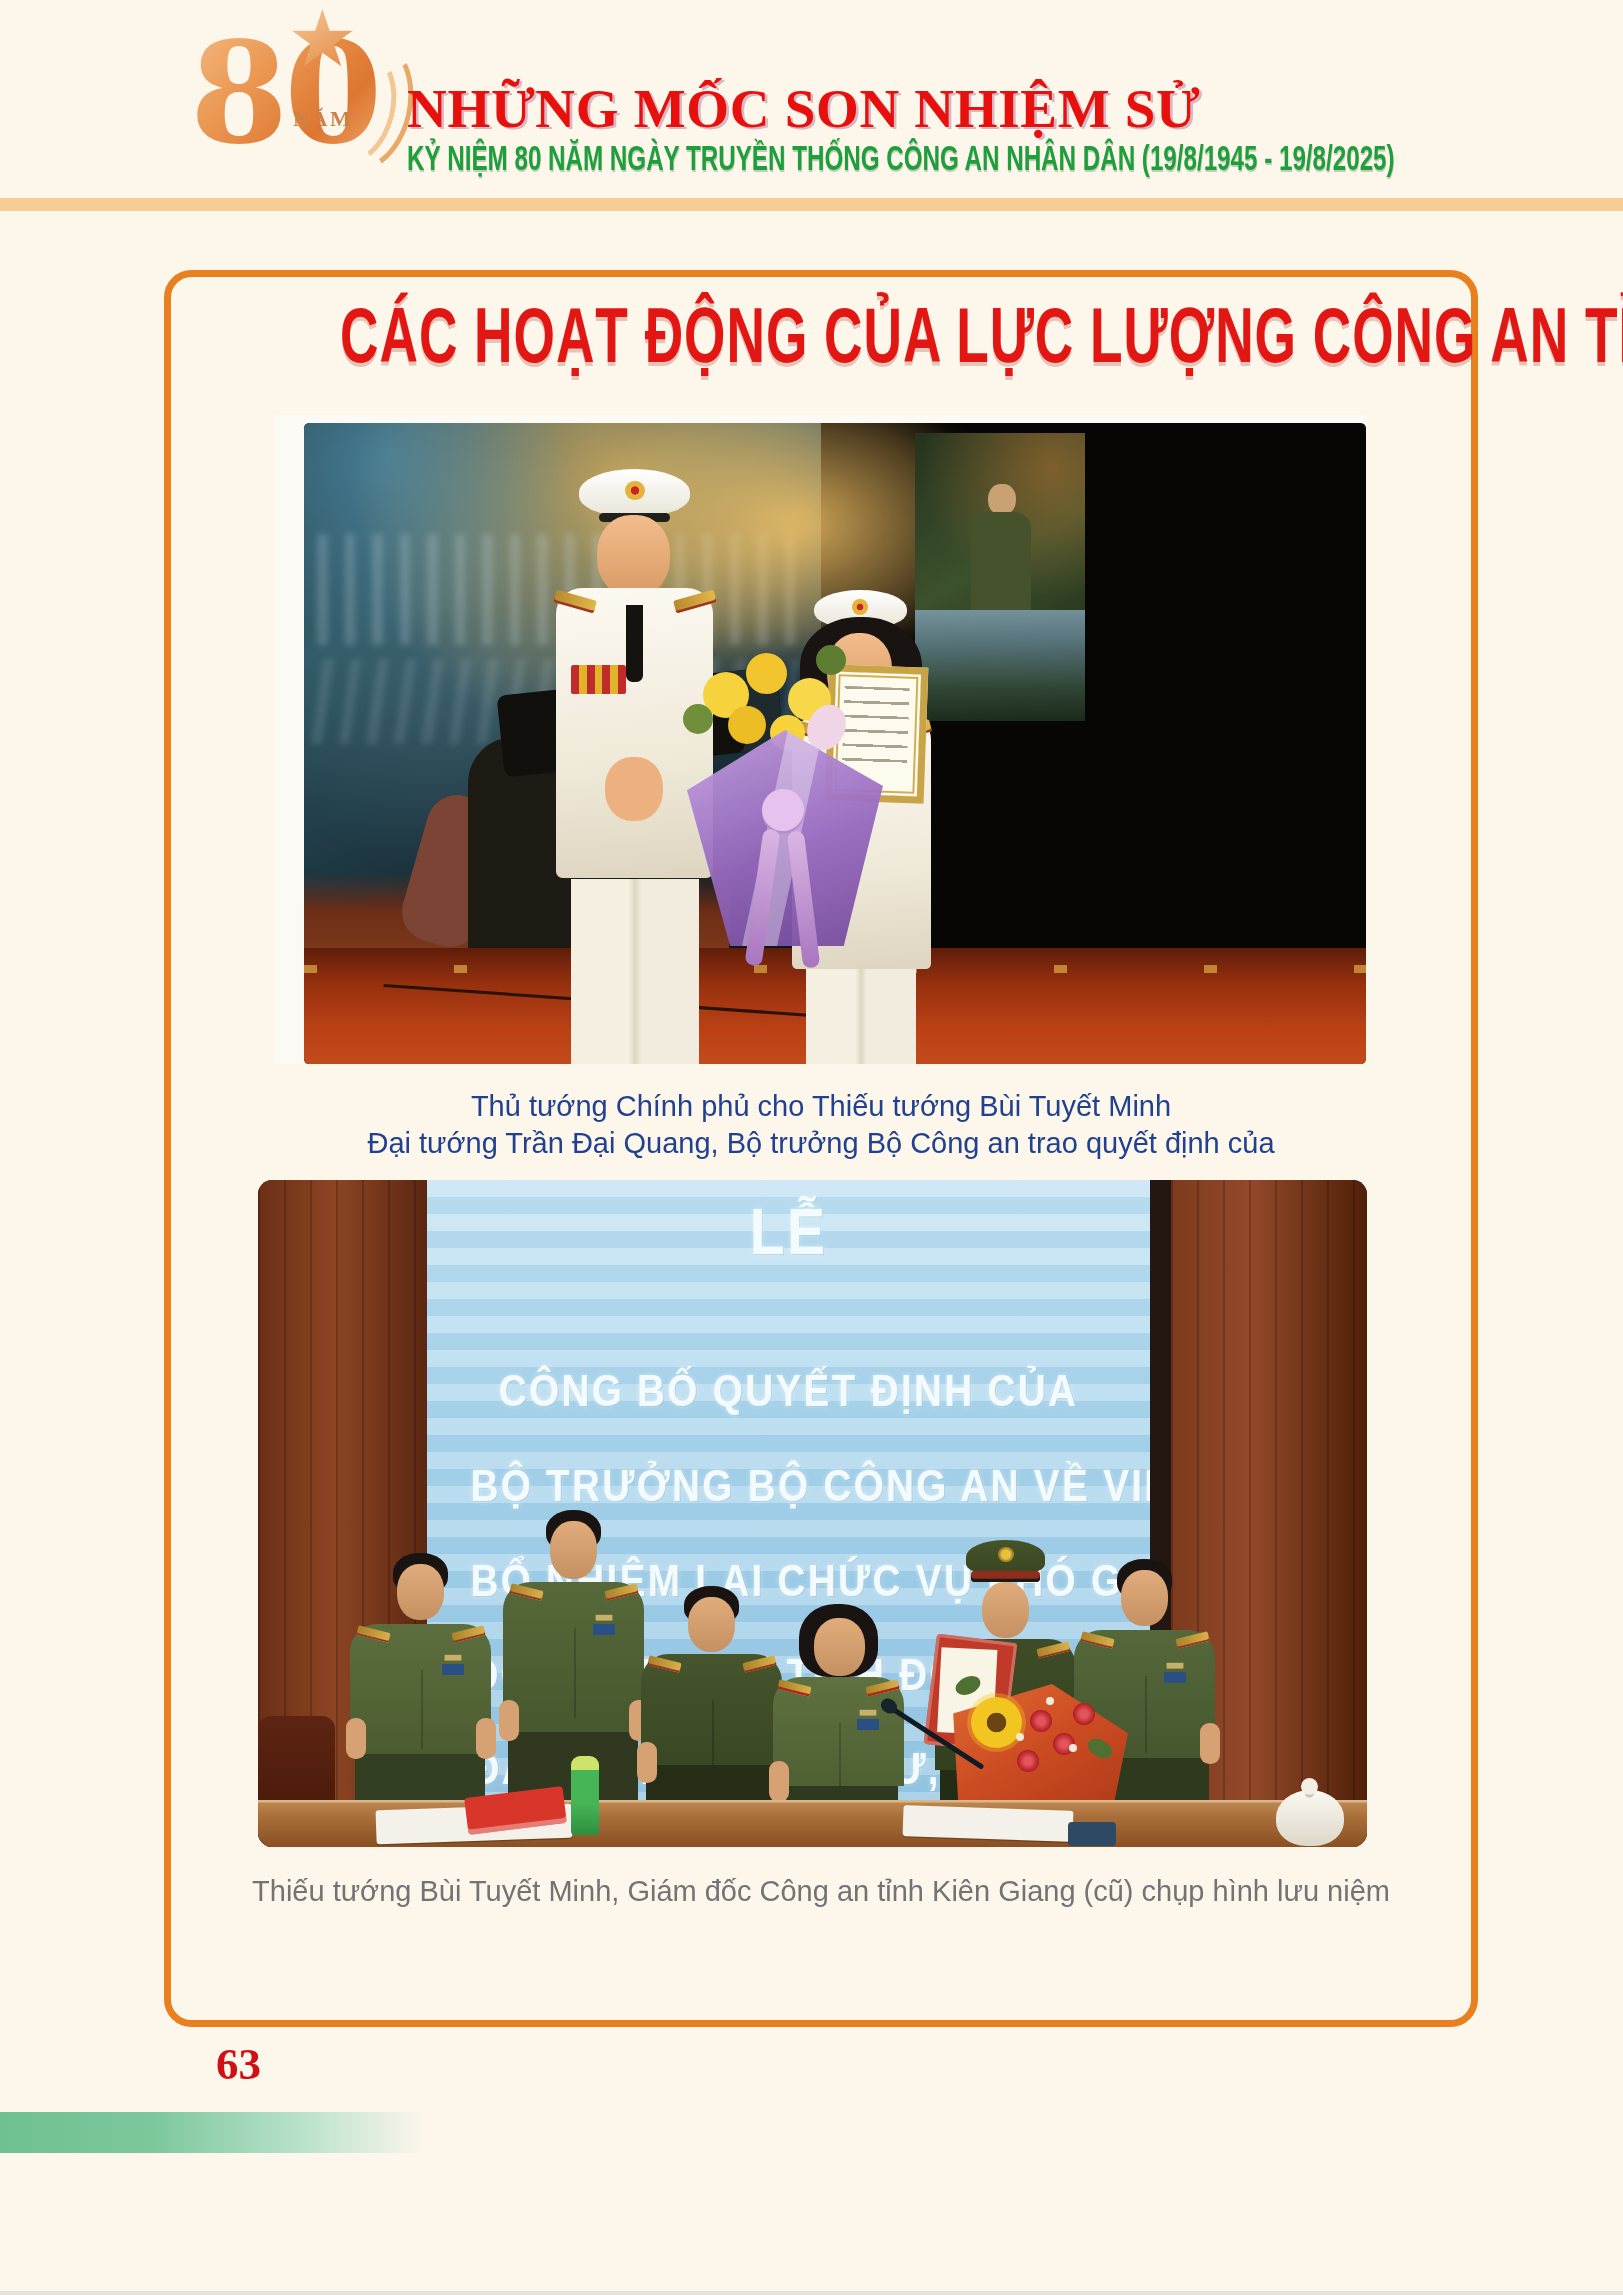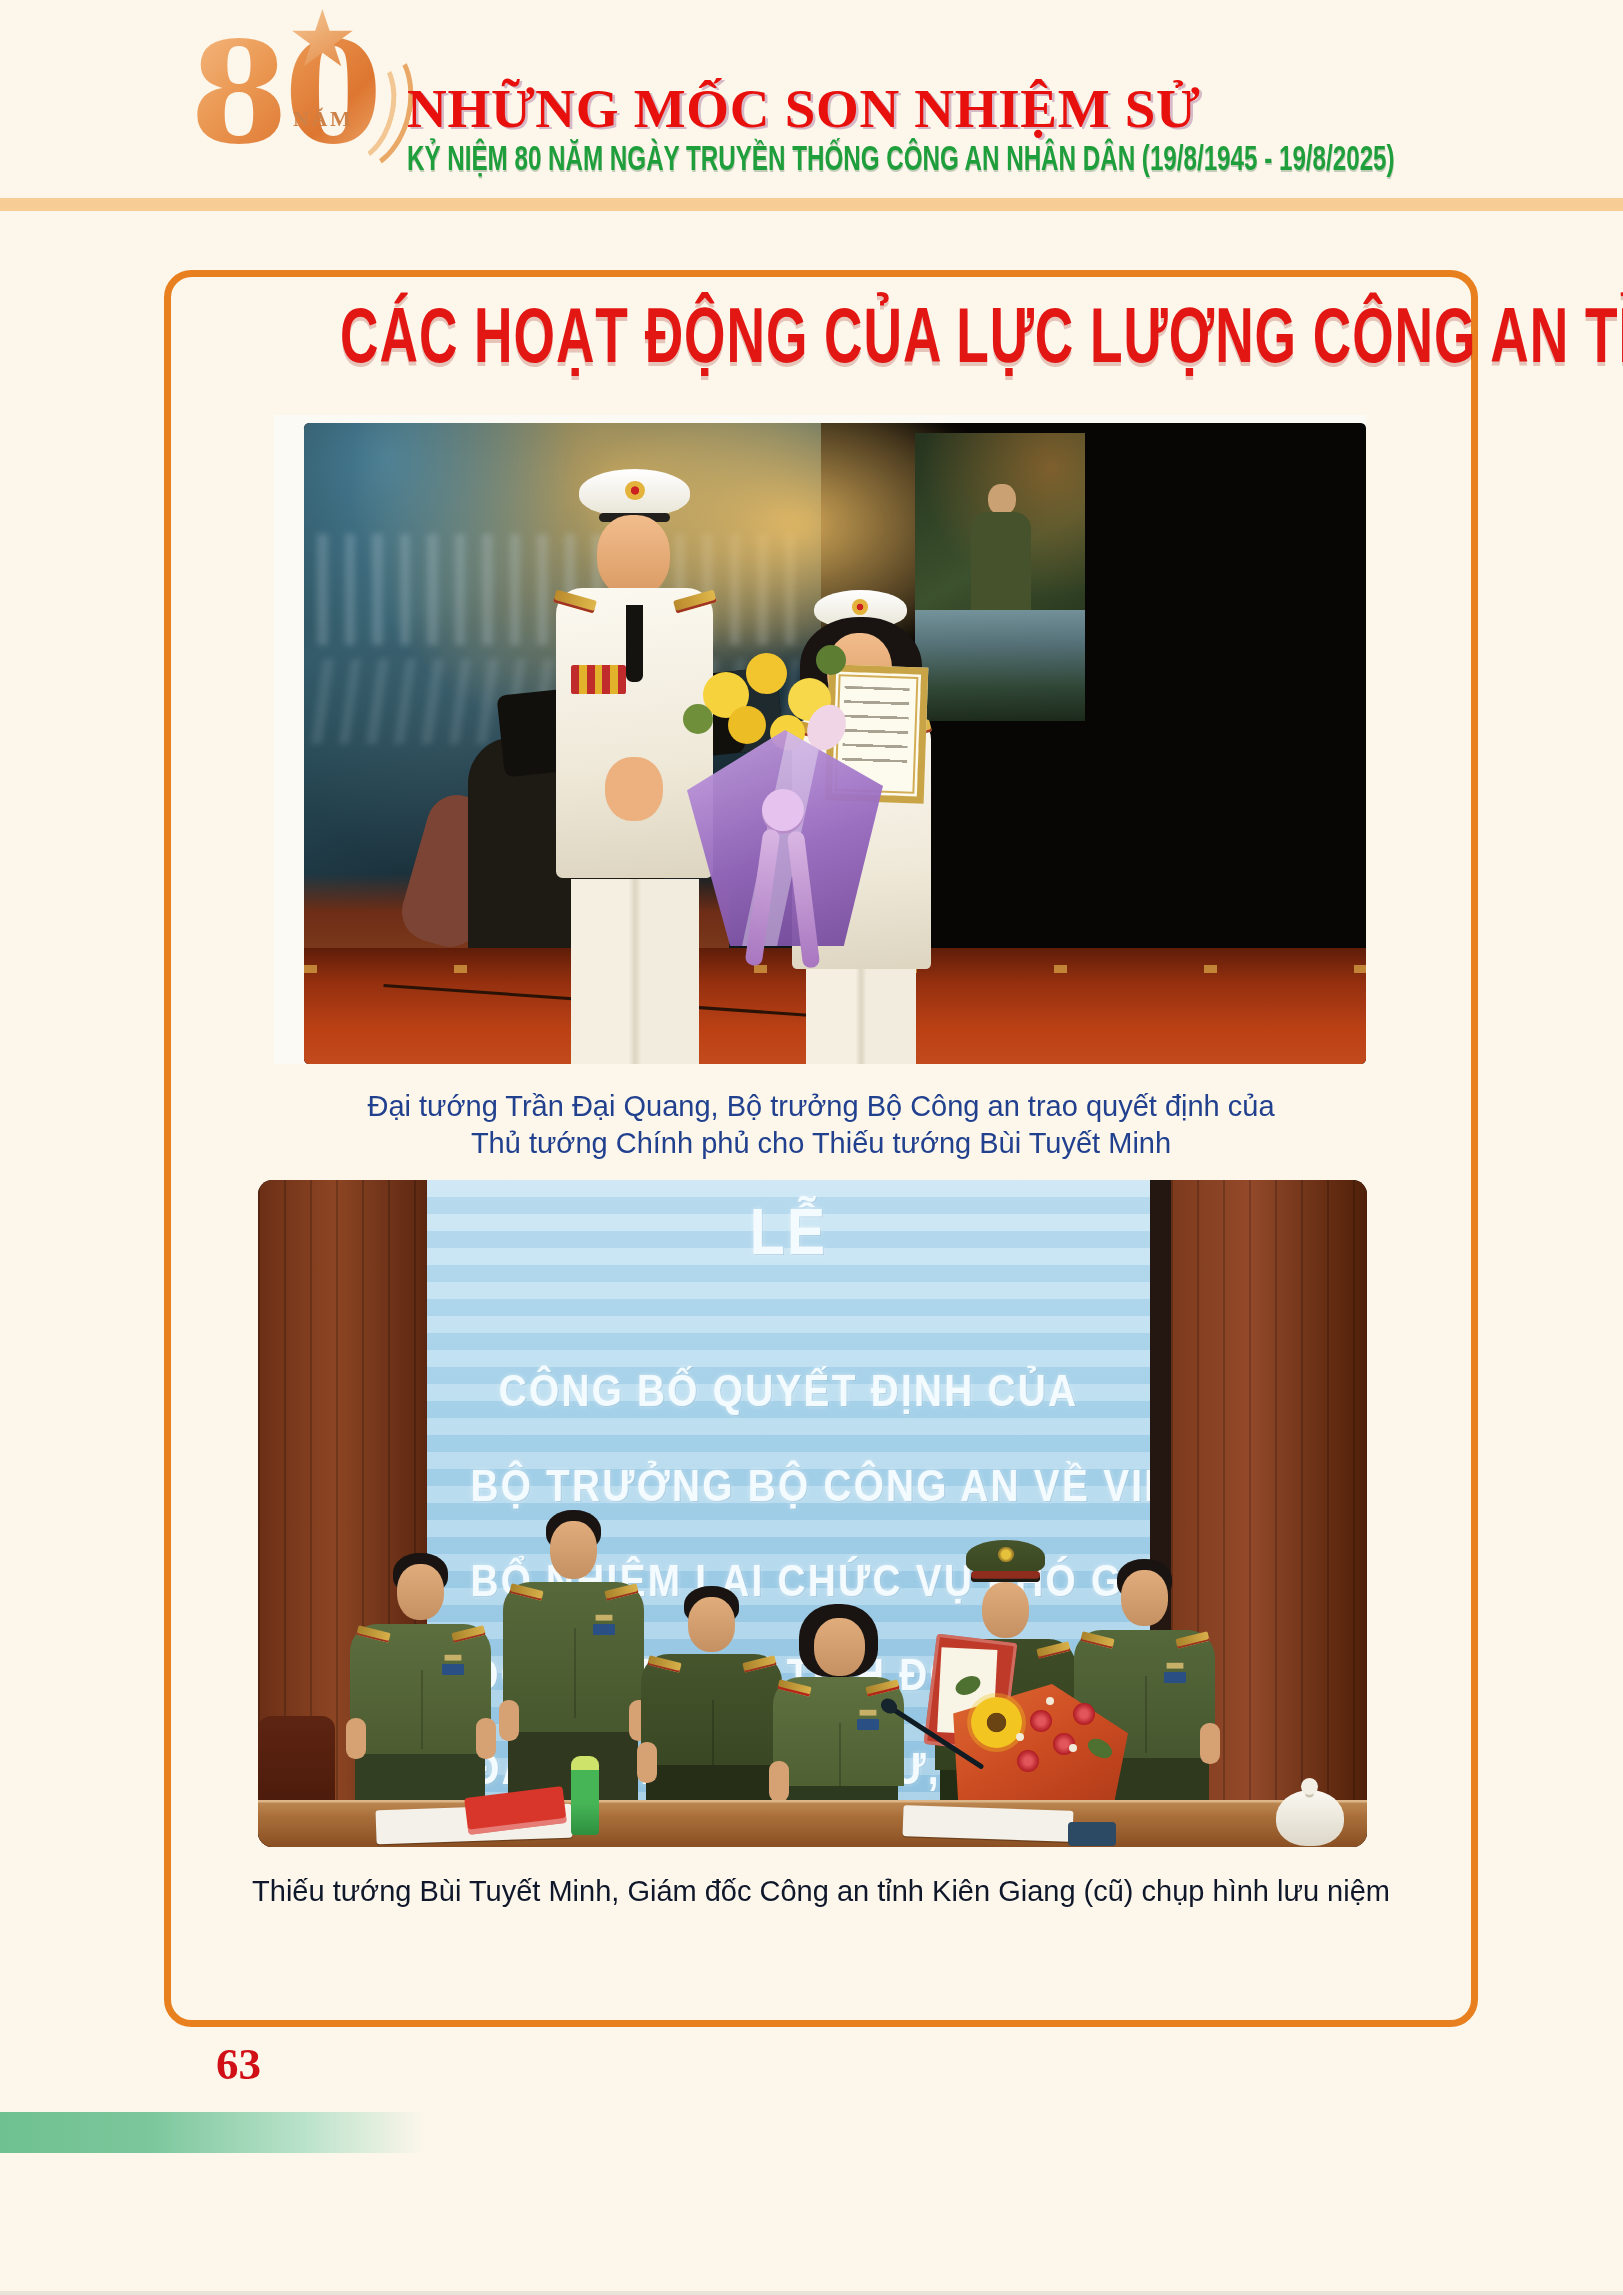--- a/index.html
+++ b/index.html
@@ -295,22 +295,22 @@
           <div class="bq-flower" style="left:504px;top:281px;width:37px;height:47px;background:#f0d5e6;transform:rotate(24deg)"></div>
           <div class="bq-wrap"></div>
           <div class="bq-ribbon"></div>
           <div class="bq-tail" style="left:450px;top:406px;transform:rotate(8deg)"></div>
           <div class="bq-tail" style="left:491px;top:408px;transform:rotate(-7deg)"></div>
         </div>
       </div>
     </div>
 
     <div class="caption" style="top:811px;color:#21418F">
+      <div>Thủ tướng Chính phủ cho Thiếu tướng Bùi Tuyết Minh</div>
       <div>Đại tướng Trần Đại Quang, Bộ trưởng Bộ Công an trao quyết định của</div>
-      <div>Thủ tướng Chính phủ cho Thiếu tướng Bùi Tuyết Minh</div>
     </div>
 
     <div class="photo2">
       <div class="p2-screen">
         <div class="scr-line scr-le">LỄ</div>
         <div class="scr-line" style="top:186px">CÔNG BỐ QUYẾT ĐỊNH CỦA</div>
         <div class="scr-line" style="top:281px">BỘ TRƯỞNG BỘ CÔNG AN VỀ VIỆC</div>
         <div class="scr-line" style="top:376px">BỔ NHIỆM LẠI CHỨC VỤ PHÓ GIÁM</div>
         <div class="scr-line" style="top:470px">ĐỐC CÔNG AN TỈNH ĐỐI VỚI ĐỒNG CHÍ</div>
         <div class="scr-line" style="top:564px">ĐẠI TÁ, PHÓ GIÁO SƯ, TIẾN SĨ</div>
@@ -404,21 +404,21 @@
       <div class="p2-table"></div>
       <div class="p2-paper" style="left:118px;top:627px;width:196px;height:34px;transform:rotate(-2deg)"></div>
       <div class="p2-paper" style="left:645px;top:628px;width:170px;height:31px;transform:rotate(2deg)"></div>
       <div class="p2-book"></div>
       <div class="p2-bottle"></div>
       <div class="p2-mic"></div>
       <div class="p2-bluebox"></div>
       <div class="p2-teapot"></div>
     </div>
 
-    <div class="caption" style="top:1596px;color:#0f172a">
+    <div class="caption" style="top:1596px;color:#737373">
       <div>Thiếu tướng Bùi Tuyết Minh, Giám đốc Công an tỉnh Kiên Giang (cũ) chụp hình lưu niệm</div>
     </div>
   </div>
 
   <div class="page-num" style="color:#D01016">63</div>
   <div class="green-bar"></div>
 </div>
 
 
 </body></html>

